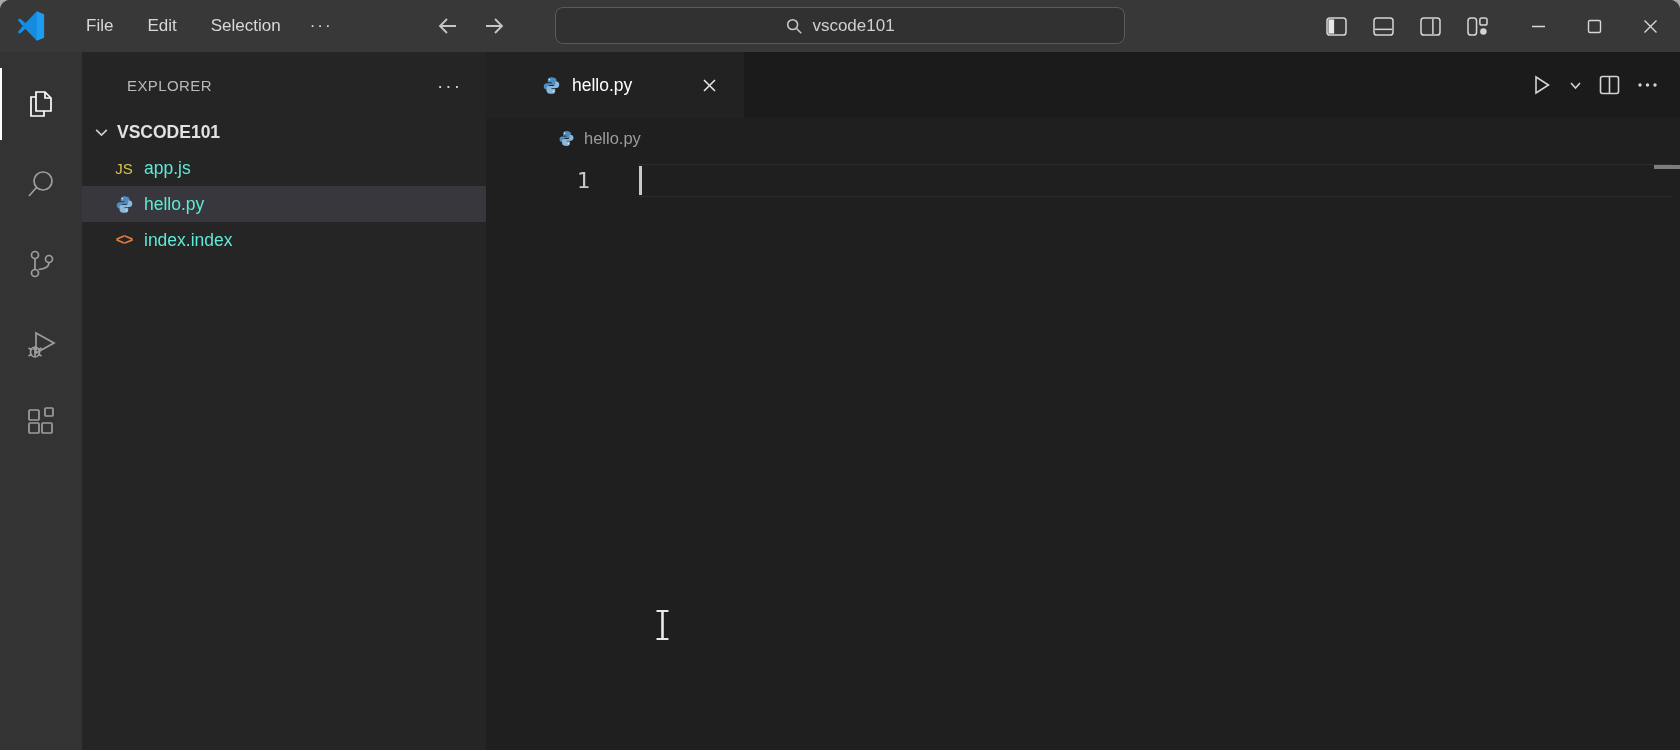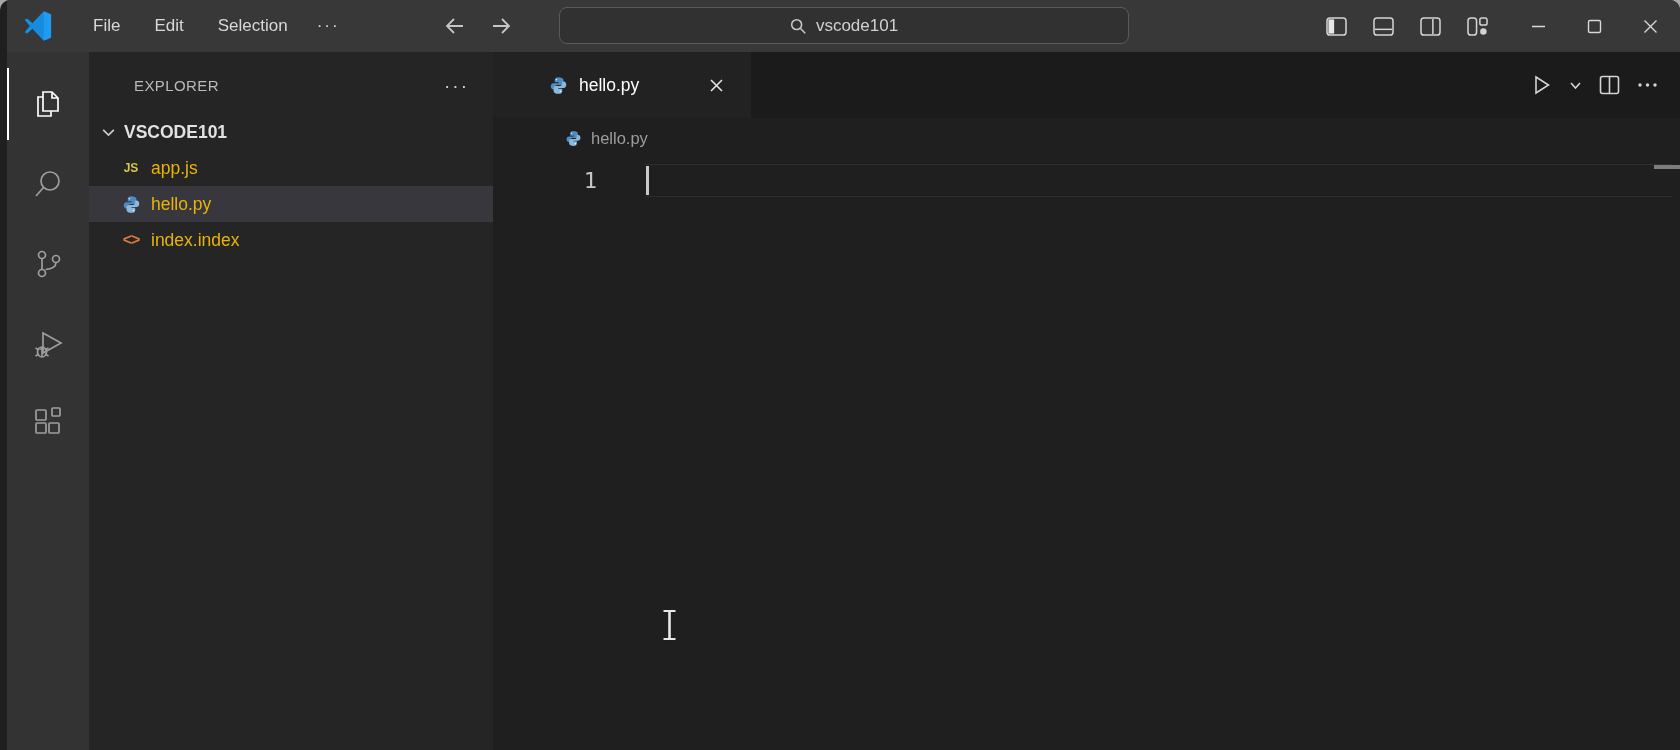--- a/index.html
+++ b/index.html
@@ -1,20 +1,20 @@
 <!DOCTYPE html>
 <html><head>
 <meta charset="utf-8">
 <style>
   * { margin:0; padding:0; box-sizing:border-box; }
   html,body { width:1680px; height:750px; overflow:hidden; }
   body { background:#a8a8a8; font-family:"Liberation Sans", sans-serif; }
 
   .window { width:1680px; height:750px; border-radius:10px 10px 0 0; overflow:hidden;
-            background:#1f1f1f; display:flex; flex-direction:column;padding-left:7px; }
+            background:#1f1f1f; display:flex; flex-direction:column; }
 
   
   .titlebar { height:52px; background:#383838; flex:0 0 auto; position:relative;
               display:flex; align-items:center; color:#d8d8d8; }
   .vscode-logo { width:30px; height:30px; margin-left:15px; flex:0 0 auto; }
   .menubar { display:flex; align-items:center; margin-left:24px; font-size:17px; }
   .menu-item { padding:6px 17px; border-radius:6px; cursor:default; }
   .menu-item.overflow { letter-spacing:2px; padding:6px 12px; }
   .nav-arrows { position:absolute; left:436px; top:0; height:52px; display:flex;
                 align-items:center; gap:22px; }
@@ -45,22 +45,22 @@
   .sb-header { display:flex; align-items:center; justify-content:space-between;
                padding:25px 24px 20px 45px; }
   .sb-title { font-size:15px; letter-spacing:0.4px; color:#bababa; }
   .sb-more { font-size:19px; letter-spacing:2px; color:#cfcfcf; line-height:10px; }
   .tree-row { height:36px; display:flex; align-items:center; font-size:17.5px; cursor:default; }
   .tree-row.root { padding-left:11px; font-weight:bold; color:#e2e2e2; }
   .tree-row.root .chev { width:17px; height:17px; margin-right:7px; }
   .file-row { padding-left:31px; }
   .file-row.selected { background:#37373d; }
   .file-icon-box { width:22px; display:flex; align-items:center; justify-content:center; flex:0 0 auto; }
-  .file-label { margin-left:9px; color:#eab308; }
-  .js-badge { color:#d6c64a; font-weight:bold; font-size:12px; }
+  .file-label { margin-left:9px; color:#5eead4; }
+  .js-badge { color:#d6c64a; font-weight:normal; font-size:15px; }
   .html-badge { color:#dd7b3c; font-weight:bold; font-size:16px; letter-spacing:-1px; }
   .py-icon { width:19px; height:19px; }
 
   
   .editor { flex:1; display:flex; flex-direction:column; position:relative; background:#1f1f1f; min-width:0; }
   .tabbar { height:66px; background:#1b1b1b; display:flex; position:relative; flex:0 0 auto; }
   .tab { width:258px; background:#222222; display:flex; align-items:center;
          padding-left:56px; padding-right:26px; }
   .tab .py-icon { width:19px; height:19px; }
   .tab-label { margin-left:11px; font-size:17.5px; color:#ffffff; }

